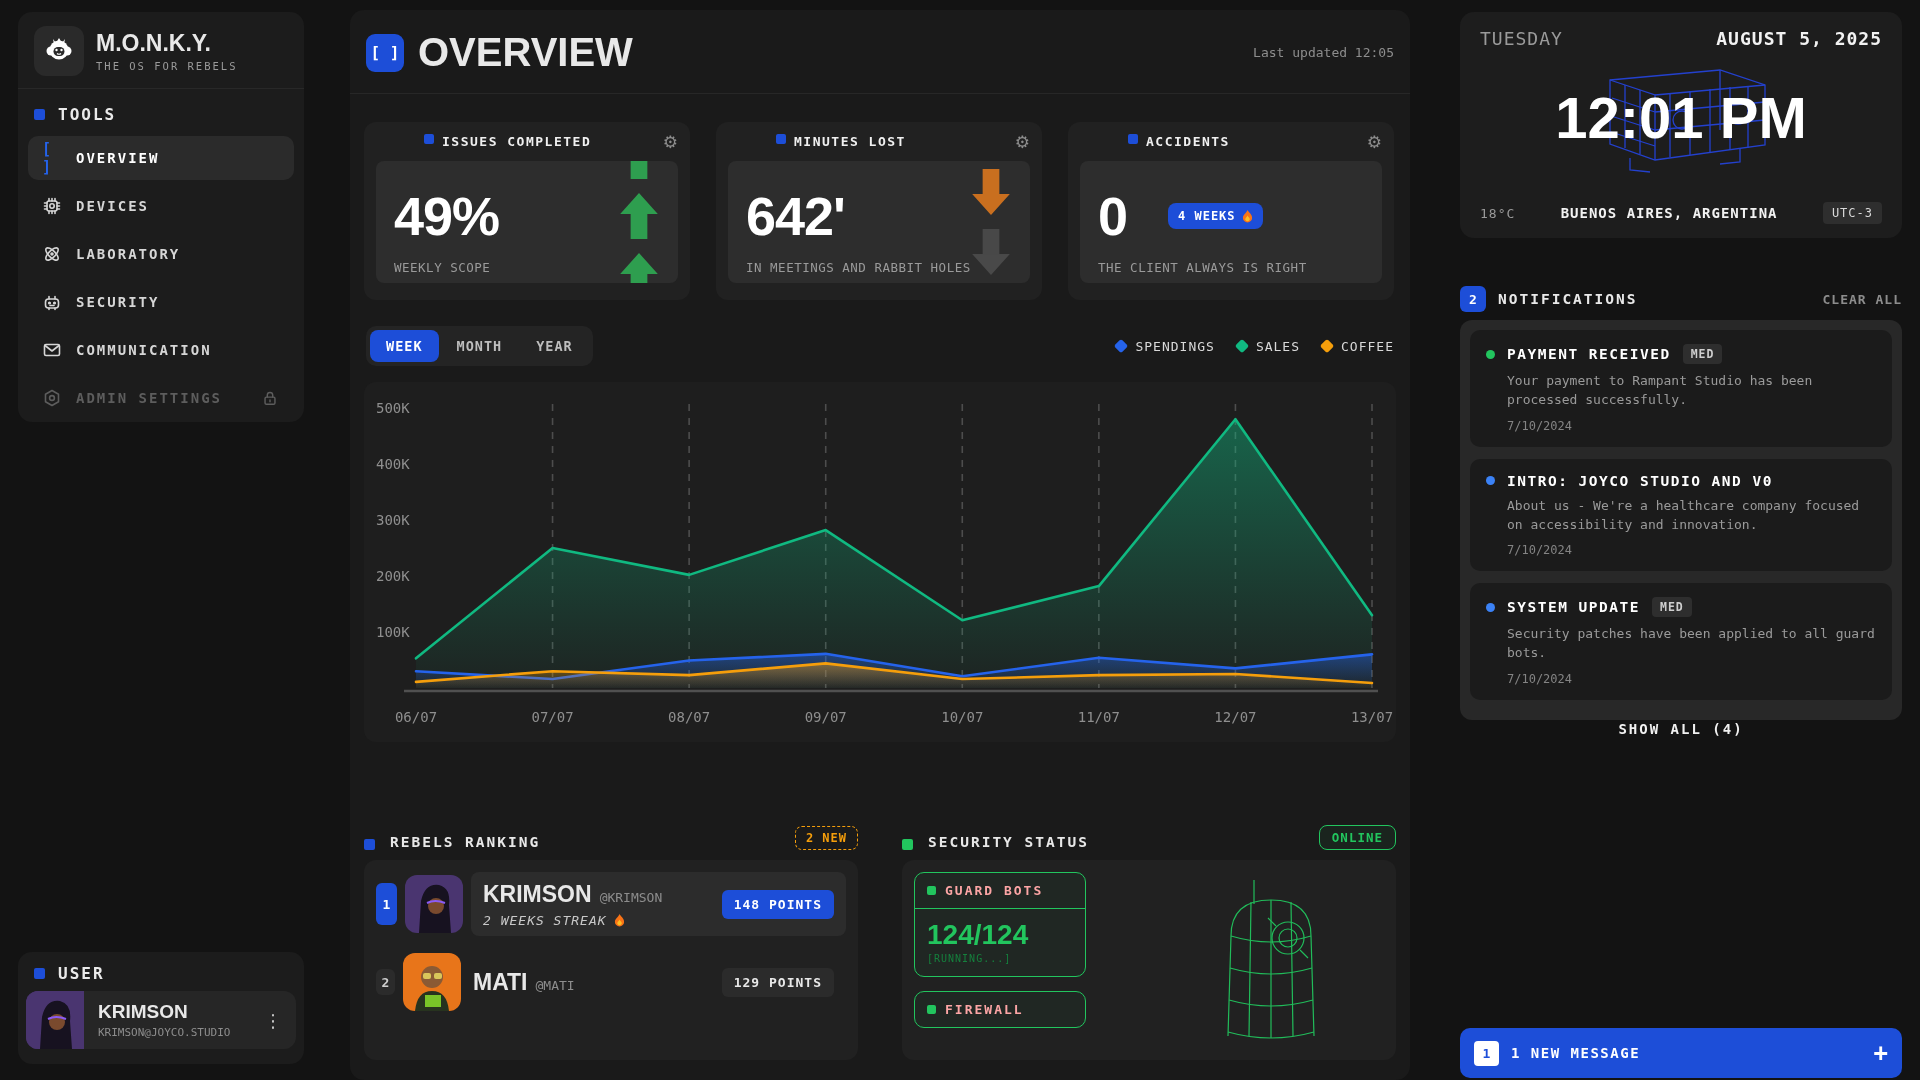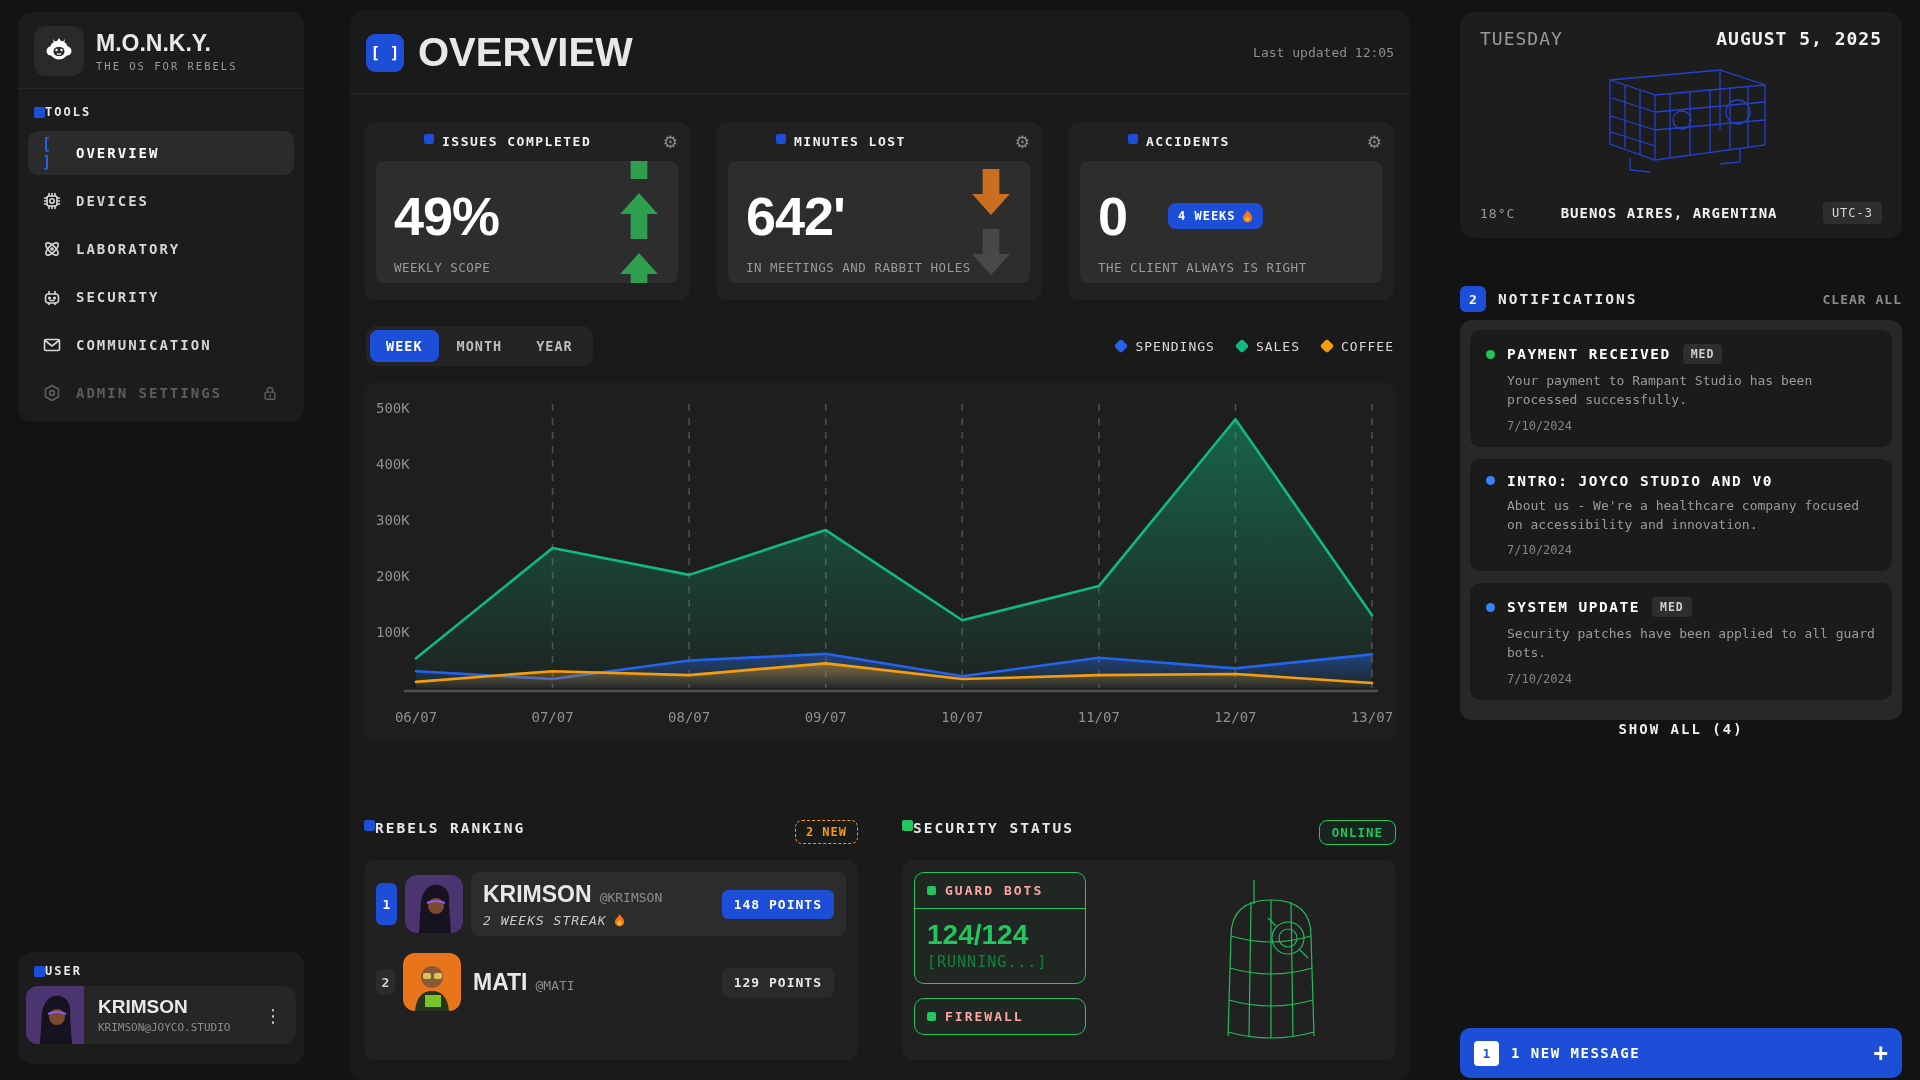--- a/index.html
+++ b/index.html
@@ -11,21 +11,21 @@
   .panel { background:#1c1c1c; border-radius:14px; }
 
   
   #nav-panel { left:18px; top:12px; width:286px; height:410px; }
   .logo-row { display:flex; align-items:center; gap:12px; padding:14px 16px 12px 16px;
     border-bottom:1px solid #282828; }
   .logo-box { width:50px; height:50px; background:#2a2a2a; border-radius:12px;
     display:flex; align-items:center; justify-content:center; }
   .app-name { font-size:23px; letter-spacing:0; }
   .app-tag { font-size:10.5px; color:#9a9a9a; letter-spacing:2px; margin-top:3px; }
-  .section-label { display:flex; align-items:center; gap:0; font-size:12px; font-weight:bold;
+  .section-label { display:flex; align-items:center; gap:13px; font-size:16px; font-weight:bold;
     letter-spacing:2px; color:#eaeaea; padding:16px 16px 8px 16px; }
   .nav-item { display:flex; align-items:center; gap:14px; margin:4px 10px; padding:12px 14px;
     border-radius:10px; font-size:14px; font-weight:bold; letter-spacing:2px; color:#d6d6d6; cursor:pointer; }
   .nav-item.active { background:#2b2b2b; color:#ffffff; }
   .nav-item .nicon { width:20px; height:20px; color:#d6d6d6; flex:none; display:flex; align-items:center; justify-content:center; }
   .nav-item.active .nicon { color:#2563eb; font-weight:bold; }
   .nav-item.muted, .nav-item.muted .nicon { color:#5d5d5d; }
   .nav-item .spacer { flex:1; }
   .brackets { font-size:15px; font-weight:bold; letter-spacing:1px; }
 
@@ -65,21 +65,21 @@
   .tab { padding:8px 16px; font-size:13.5px; font-weight:bold; letter-spacing:1px; color:#bdbdbd; border-radius:8px; cursor:pointer; }
   .tab.active { background:#1d4ed8; color:#ffffff; }
   .legend { margin-left:auto; display:flex; gap:22px; align-items:center; }
   .legend-item { display:flex; gap:9px; align-items:center; font-size:13px; letter-spacing:1px; color:#d9d9d9; cursor:pointer; }
   .diamond { width:10px; height:10px; transform:rotate(45deg); border-radius:2px; }
 
   #chart-panel { margin:16px 14px 0 14px; width:1032px; height:360px; background:#1e1e1e; border-radius:12px; }
 
   .bottom-row { display:flex; padding:78px 14px 0 14px; gap:44px; }
   .bottom-col { width:494px; }
-  .sec-head { display:flex; align-items:flex-start; gap:0; height:30px; }
+  .sec-head { display:flex; align-items:flex-end; gap:15px; height:30px; }
   .sec-title { font-size:14.5px; font-weight:bold; letter-spacing:2px; }
   .new-badge { margin-left:auto; border:1.5px dashed #f59e0b; color:#f59e0b; border-radius:7px;
     padding:4px 10px; font-size:12px; font-weight:bold; letter-spacing:1px; }
   .online-badge { margin-left:auto; border:1.5px solid #22c55e; color:#22c55e; border-radius:8px;
     padding:4px 12px; font-size:12.5px; font-weight:bold; letter-spacing:1px; background:rgba(34,197,94,.06); }
   .list-card { margin-top:10px; background:#212121; border-radius:12px; padding:12px; height:200px; overflow:hidden; position:relative; }
 
   .rank-row { display:flex; align-items:center; gap:8px; margin-bottom:14px; cursor:pointer; }
   .rank-badge { width:21px; height:42px; border-radius:6px; background:#1d4ed8; color:#fff;
     display:flex; align-items:center; justify-content:center; font-size:13px; font-weight:bold; flex:none; }
@@ -94,21 +94,21 @@
   .points-badge { margin-left:auto; background:#1d4ed8; color:#fff; border-radius:6px; padding:7px 12px;
     font-size:13px; font-weight:bold; letter-spacing:1px; }
   .points-badge.dim { background:#2b2b2b; color:#e8e8e8; }
 
   .guard-box { border:1.5px solid #22c55e; border-radius:10px; width:172px; background:rgba(34,197,94,.04);
     margin-bottom:14px; overflow:hidden; }
   .guard-head { display:flex; align-items:center; gap:9px; padding:10px 12px; border-bottom:1.5px solid #22c55e;
     color:#fca5a5; font-size:13px; font-weight:bold; letter-spacing:2px; }
   .guard-head .sq { width:9px; height:9px; background:#22c55e; }
   .guard-value { padding:10px 12px 2px 12px; font-size:28px; color:#22c55e; letter-spacing:0; }
-  .guard-status { padding:0 12px 12px 12px; font-size:15px; color:#15803d; letter-spacing:1px; }
+  .guard-status { padding:0 12px 12px 12px; font-size:10px; color:#15803d; letter-spacing:1px; }
 
   
   #clock-panel { left:1460px; top:12px; width:442px; height:226px; background:#1d1d1d; border-radius:14px; padding:16px 20px; overflow:hidden; }
   .clock-row { display:flex; justify-content:space-between; font-size:18px; letter-spacing:1px; }
   .clock-day { color:#9a9a9a; }
   .clock-date { color:#f2f2f2; font-weight:bold; }
   .clock-time { position:absolute; left:0; right:0; top:72px; text-align:center; font-size:58px; color:#fff; letter-spacing:0; z-index:2; }
   .clock-bottom { position:absolute; left:20px; right:20px; bottom:14px; display:flex; align-items:center; font-size:13px; letter-spacing:1px; }
   .clock-temp { color:#9a9a9a; }
   .clock-loc { flex:1; text-align:center; color:#f2f2f2; font-weight:bold; font-size:14px; }
@@ -509,20 +509,21 @@
       <path d="M40 40 L150 30 L195 45 L195 105 L85 120 L40 104 Z"></path>
       <path d="M40 40 L85 55 L85 120 M85 55 L195 45"></path>
       <path d="M55 45 L55 108 M70 50 L70 114 M100 53 L100 117 M120 51 L120 115 M140 49 L140 112 M160 47 L160 110 M178 46 L178 108"></path>
       <path d="M85 72 L195 62 M85 90 L195 80 M42 58 L85 72 M41 76 L85 90 M41 92 L85 106"></path>
       <path d="M150 30 L150 90"></path>
       <circle cx="168" cy="72" r="12"></circle>
         <circle cx="112" cy="80" r="9"></circle>
       <path d="M60 118 L60 130 L80 132 M170 108 L170 122 L150 124"></path>
     </svg>
   </div>
+  <div class="disp clock-time">12:01 PM</div>
   <div class="clock-bottom">
     <span class="clock-temp">18°C</span>
     <span class="clock-loc">BUENOS AIRES, ARGENTINA</span>
     <span class="clock-tz">UTC-3</span>
   </div>
 </div>
 
 <div class="abs" id="notif-head">
   <span class="count-badge">2</span>
   <span class="notif-title">NOTIFICATIONS</span>

